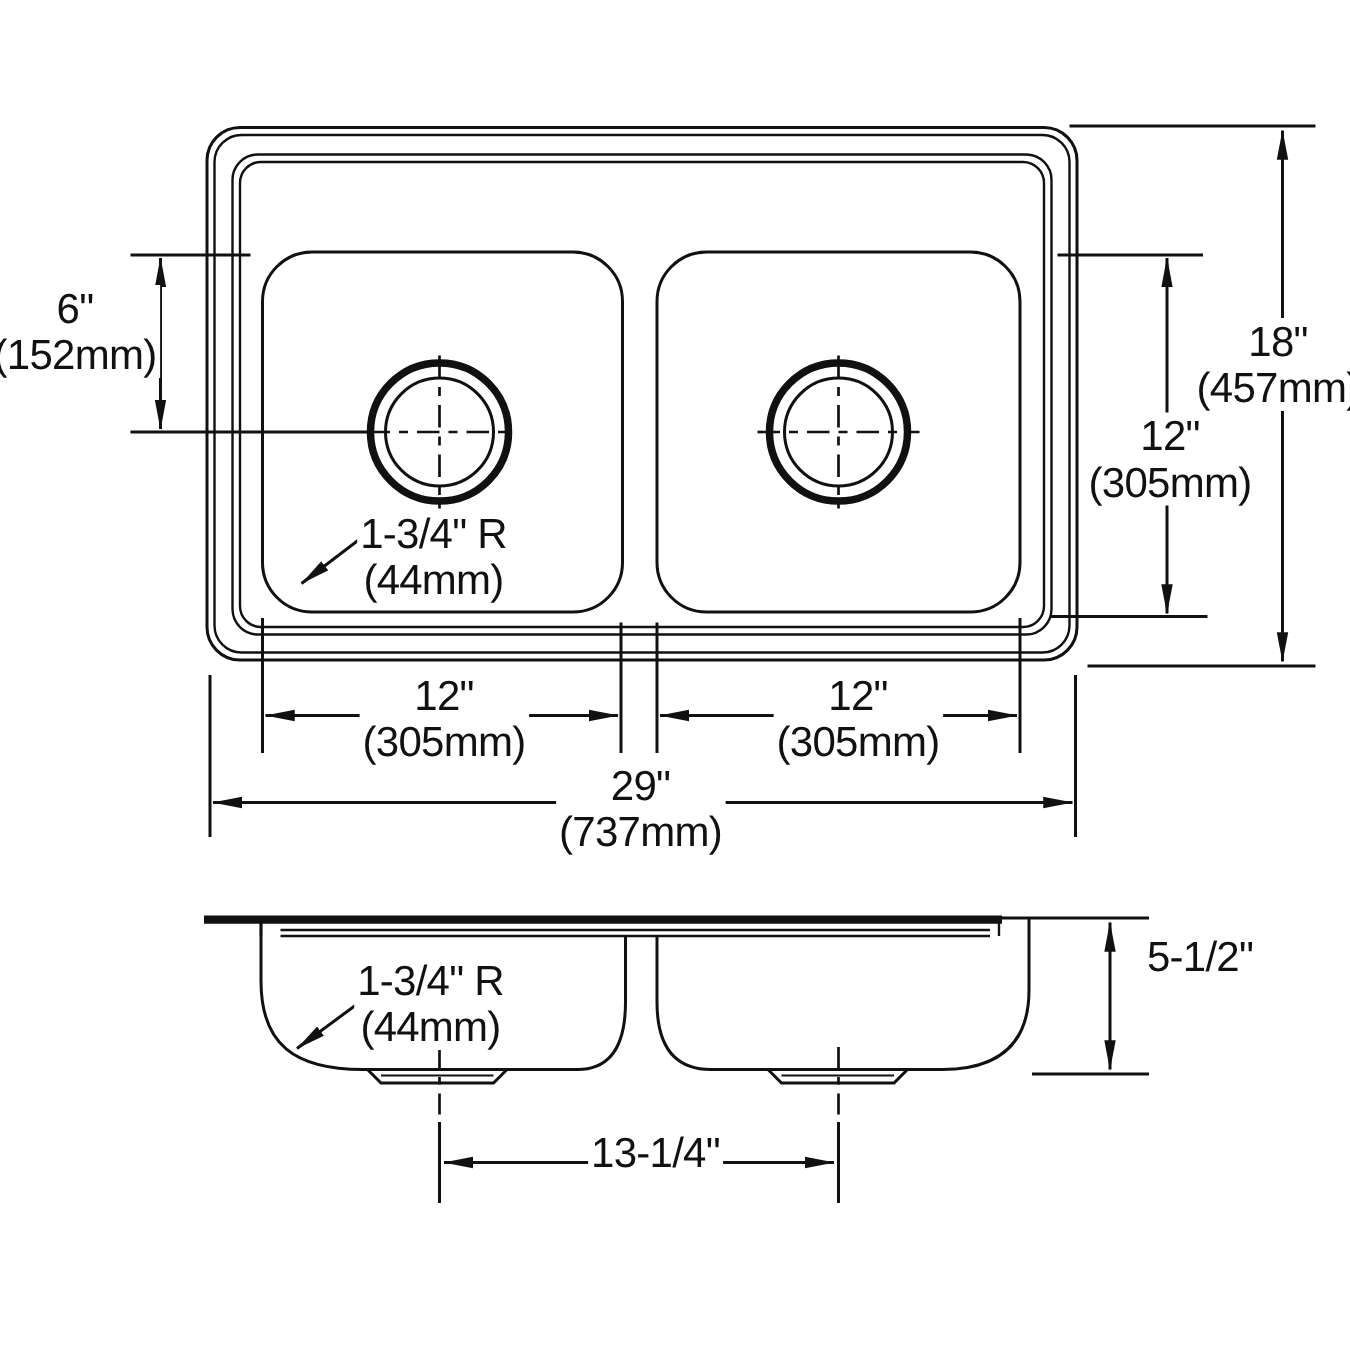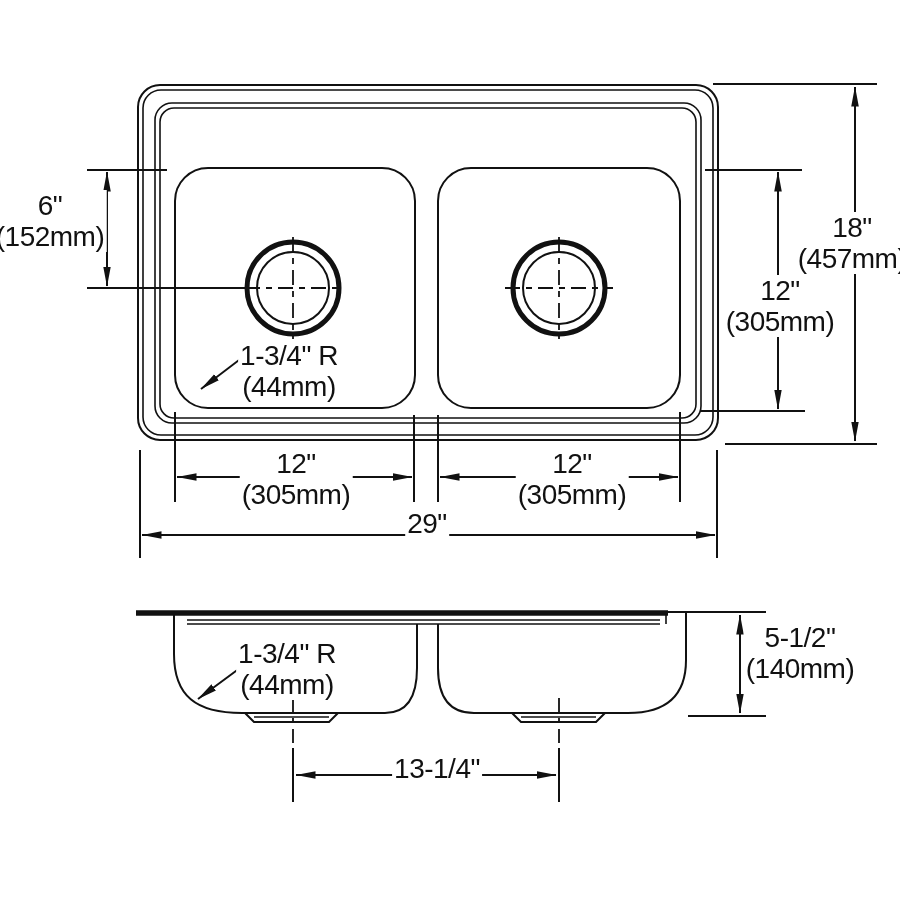--- a/index.html
+++ b/index.html
@@ -142,25 +142,25 @@
     <div>(305mm)</div>
   </div>
 
   <div class="dim" style="left:572px;top:448px">
     <div>12"</div>
     <div>(305mm)</div>
   </div>
 
   <div class="dim" style="left:427px;top:508px">
     <div>29"</div>
+    <div>(737mm)</div>
   </div>
 
   <div class="dim" style="left:800px;top:622px">
     <div>5-1/2"</div>
-    <div>(140mm)</div>
   </div>
 
   <div class="dim" style="left:287px;top:638px">
     <div>1-3/4" R</div>
     <div>(44mm)</div>
   </div>
 
   <div class="dim" style="left:437px;top:753px">
     <div>13-1/4"</div>
   </div>

